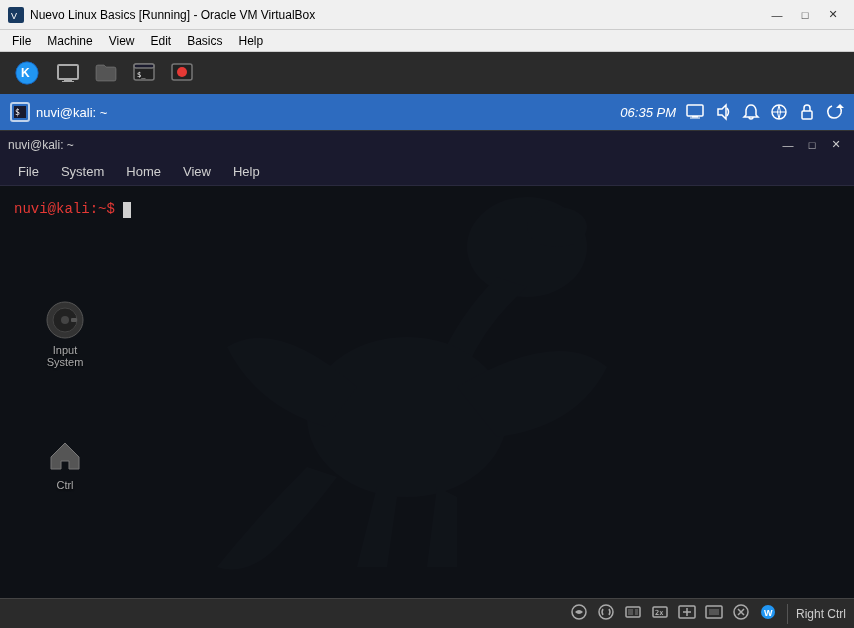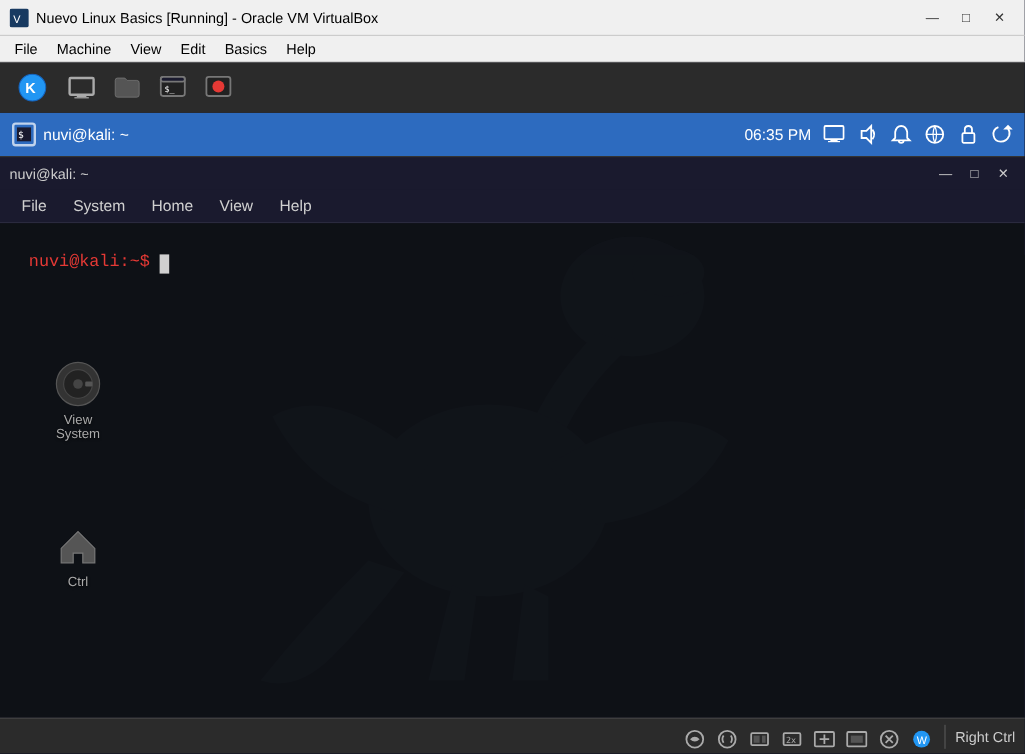--- a/index.html
+++ b/index.html
@@ -94,20 +94,21 @@
     .vm-status-left {
       display: flex;
       align-items: center;
       gap: 10px;
     }
     .vm-status-right {
       display: flex;
       align-items: center;
       gap: 10px;
       font-size: 13px;
+      font-style: italic;
     }
 
     
     .term-titlebar {
       height: 28px;
       background: #1a1a2e;
       border-top: 1px solid #333;
       display: flex;
       align-items: center;
       justify-content: space-between;
@@ -216,23 +217,24 @@
       align-items: center;
       justify-content: flex-end;
       padding: 0 8px;
       gap: 6px;
       border-top: 1px solid #444;
     }
     .taskbar-icon {
       width: 22px;
       height: 22px;
       display: flex;
-      align-items: flex-end;
+      align-items: flex-start;
       justify-content: center;
       cursor: pointer;
+      font-weight: bold;
     }
     .taskbar-text {
       font-size: 12px;
       color: #ccc;
     }
 
     .separator { width: 1px; height: 20px; background: #555; margin: 0 2px; }
 
     
     .full-layout {
@@ -418,34 +420,34 @@
 
         <div class="desktop-icon" style="position:absolute;top:110px;left:30px;">
           <div class="desktop-icon-img">
             <svg width="40" height="40" viewBox="0 0 40 40">
               <circle cx="20" cy="20" r="18" fill="#333" stroke="#555" stroke-width="1"></circle>
               <circle cx="20" cy="20" r="12" fill="#222" stroke="#444" stroke-width="1"></circle>
               <circle cx="20" cy="20" r="4" fill="#444"></circle>
               <rect x="26" y="18" width="6" height="4" rx="1" fill="#555"></rect>
             </svg>
           </div>
-          <span class="desktop-icon-label">View System</span>
+          <span class="desktop-icon-label">Input System</span>
         </div>
 
         <div class="desktop-icon" style="position:absolute;top:245px;left:30px;">
           <div class="desktop-icon-img">
             <svg width="36" height="36" viewBox="0 0 36 36">
               <path d="M4 20 L18 6 L32 20 L32 32 L22 32 L22 24 L14 24 L14 32 L4 32 Z" fill="#555" stroke="#777" stroke-width="1"></path>
             </svg>
           </div>
           <span class="desktop-icon-label">Ctrl</span>
         </div>
       </div>
 
-      <div style="padding: 24px; position: relative; z-index: 2;">
+      <div style="padding: 14px; position: relative; z-index: 2;">
         <div class="term-prompt">
           <span class="prompt-user">nuvi@kali</span><span class="prompt-path">:~$</span>&nbsp;<span class="term-cursor"></span>
         </div>
       </div>
 
     </div>
 
   </div>
 
   <div class="win-taskbar">

